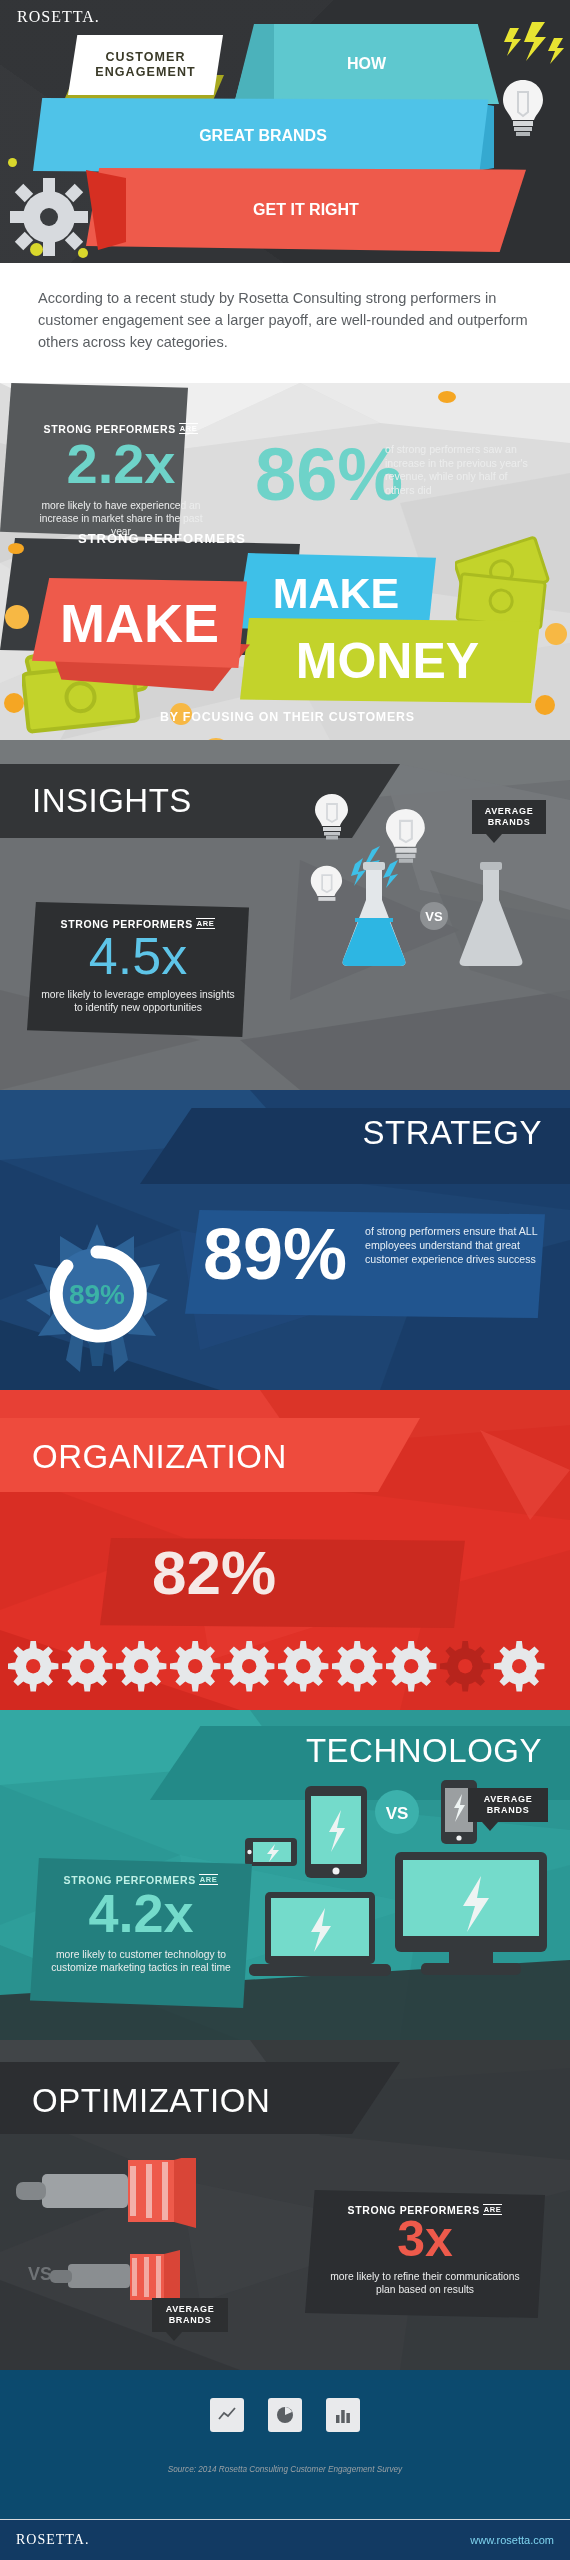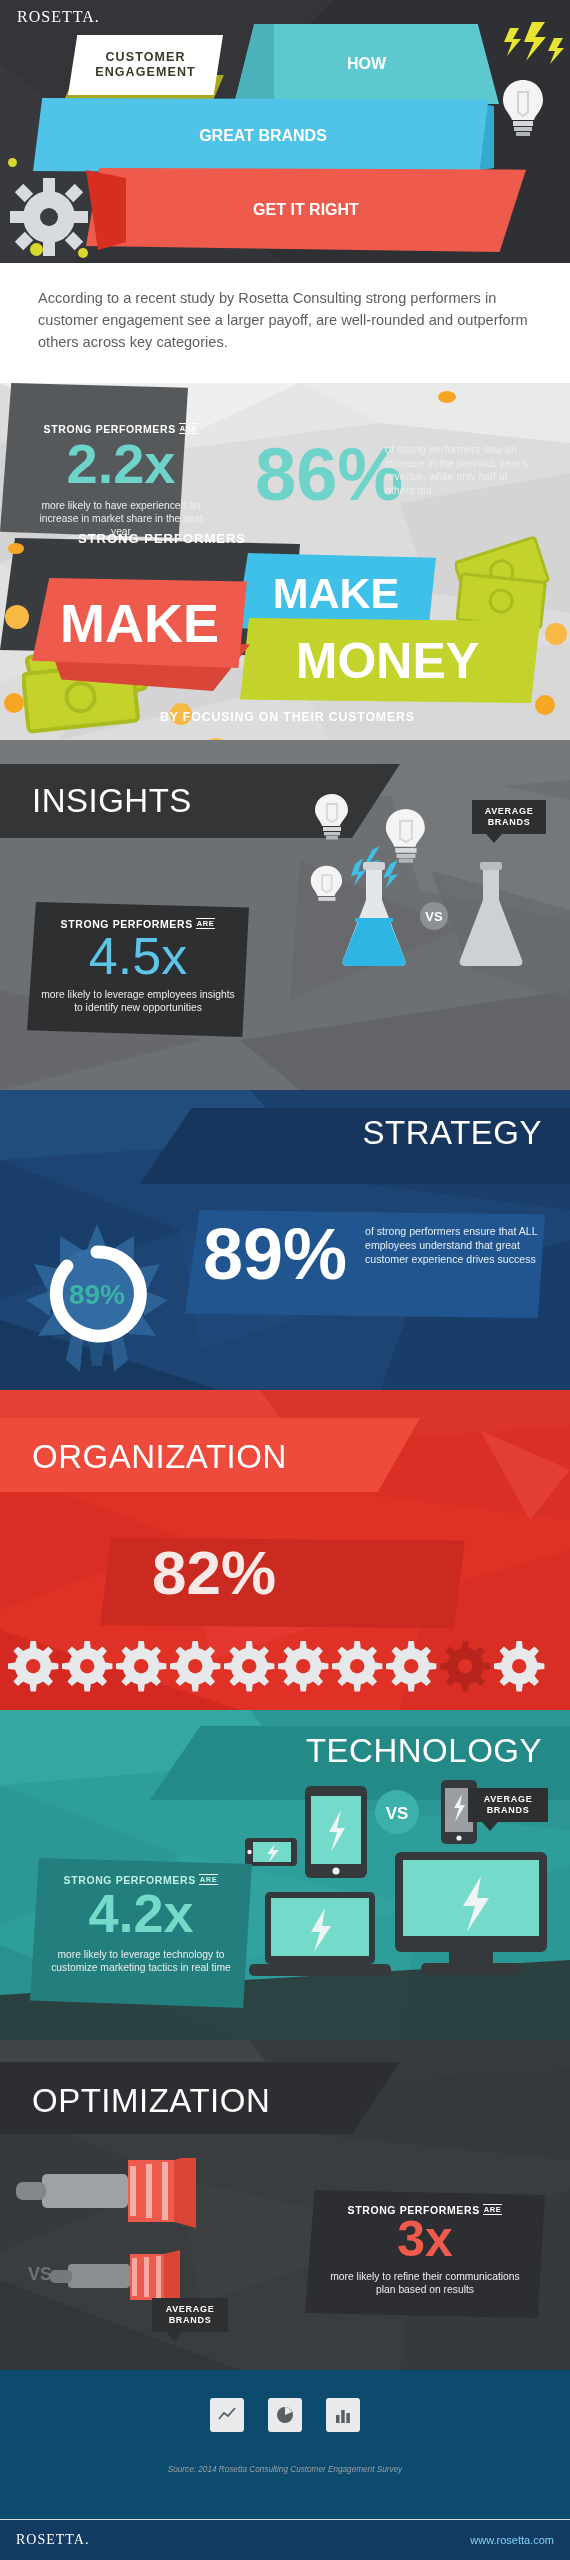--- a/index.html
+++ b/index.html
@@ -515,21 +515,21 @@
       <div class="cond">AVERAGE</div>
       <div class="cond">BRANDS</div>
     </div>
 
     <div class="box42"></div>
     <div class="abs" style="left:30px;top:148px;width:222px;height:150px;">
       <div class="abs cond sp-label" style="left:0;top:16px;width:222px;text-align:center;color:#bff0e6;">
         <span>STRONG PERFORMERS</span><span class="sp-are">ARE</span>
       </div>
       <div class="abs bignum-mint" style="left:0;top:28px;width:222px;text-align:center;font-size:54px;">4.2x</div>
-      <div class="abs cond subtxt" style="left:14px;top:90px;width:194px;">more likely to leverage technology to customize marketing tactics in real time</div>
+      <div class="abs cond subtxt" style="left:14px;top:90px;width:194px;">more likely to customer technology to customize marketing tactics in real time</div>
     </div>
   </div>
 
   <div class="sect s-opt">
     <svg class="abs" style="left:0;top:0;" width="570" height="330" viewBox="0 0 570 330">
       <rect width="570" height="330" fill="#3a3d40"></rect>
       <polygon points="0,0 570,0 570,28 0,66" fill="#45484b" opacity=".7"></polygon>
       <polygon points="250,0 570,0 570,120 320,95" fill="#35383b" opacity=".8"></polygon>
       <polygon points="0,66 180,140 0,212" fill="#36393c" opacity=".75"></polygon>
       <polygon points="180,140 420,190 200,262" fill="#404346" opacity=".6"></polygon>

